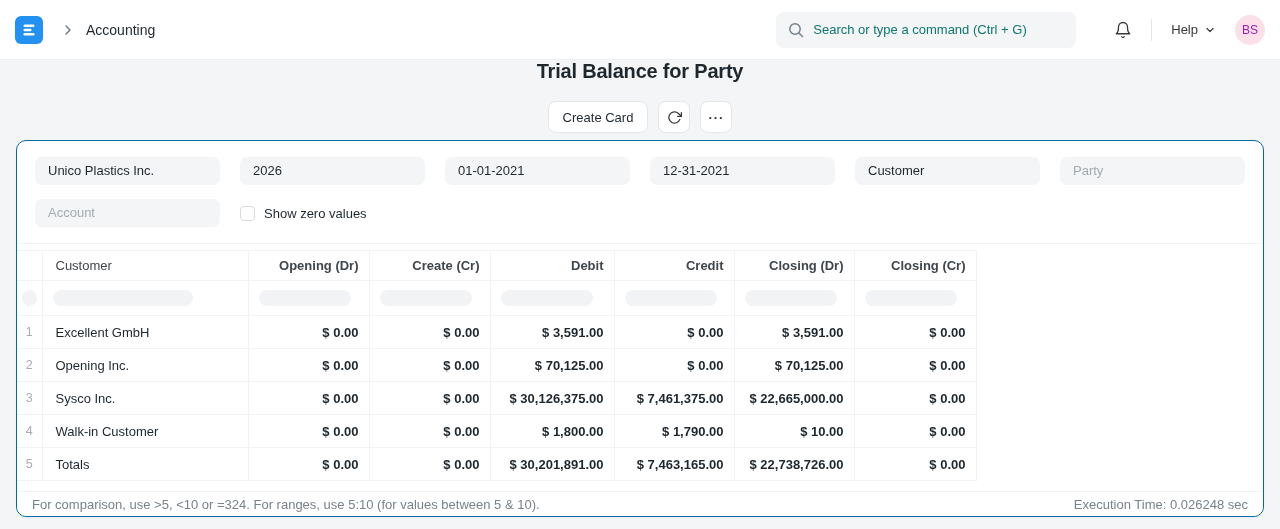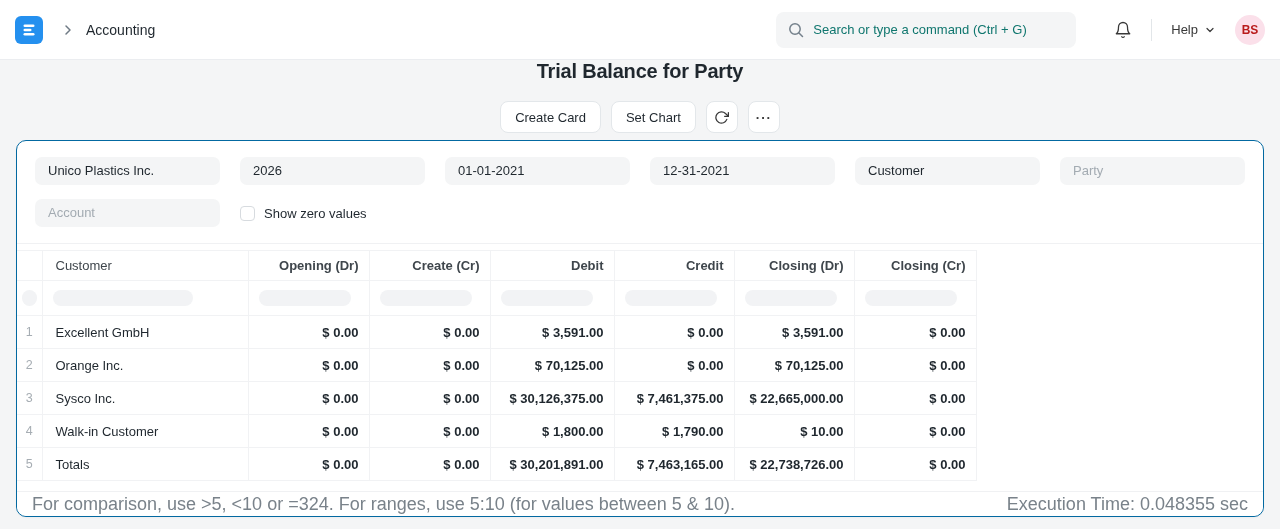--- a/index.html
+++ b/index.html
@@ -27,21 +27,21 @@
   .search {
     width:300px; height:36px; background:#f4f5f6; border-radius:8px;
     display:flex; align-items:center; gap:9px; padding:0 12px;
     color:#0f766e; font-size:13px; cursor:text; flex:none;
   }
   .bellwrap { margin-left:38px; display:flex; cursor:pointer; }
   .nav-divider { width:1px; height:22px; background:#e2e6e9; margin:0 19px; }
   .help { display:flex; align-items:center; gap:6px; font-size:13px; color:#383838; cursor:pointer; }
   .avatar {
     width:30px; height:30px; border-radius:50%; margin-left:19px;
-    background:#fbe0ea; color:#b91c1c; font-size:12px; font-weight:700;
+    background:#fbe0ea; color:#a21caf; font-size:12px; font-weight:400;
     display:flex; align-items:center; justify-content:center; cursor:pointer; flex:none;
   }
 
   
   .page-header {
     height:80px; display:flex; align-items:center; justify-content:space-between;
     padding:0 16px 7px;
     flex-direction:column;
   }
   .page-title { margin:0; font-size:20px; font-weight:700; letter-spacing:-0.2px; color:#1f272e; }
@@ -86,21 +86,21 @@
   .pill { height:16px; border-radius:8px; background:#f2f3f5; }
   .pill.w-name { width:140px; }
   .pill.w-val { width:92px; }
   .pill.w-sm { width:15px; margin:0 auto; }
 
   
   .cardfooter {
     position:absolute; left:0; right:0; bottom:0; height:24px;
     border-top:1px solid #f0f1f3; border-radius:0 0 10px 10px;
     display:flex; align-items:center; justify-content:space-between;
-    padding:12px 15px; font-size:18px; color:#79828a; background:#fff;
+    padding:12px 15px; font-size:13px; color:#79828a; background:#fff;
   }
   .exec { color:#79828a; }
 </style>
 </head>
 <body>
 
 <div class="navbar">
   <div class="logo">
     <svg width="16" height="16" viewBox="0 0 16 16">
       <rect x="2.5" y="2.5" width="11" height="2.6" rx="1.3" fill="#fff"></rect>
@@ -144,21 +144,20 @@
 
   <div class="avatar">
     <span>BS</span>
   </div>
 </div>
 
 <div class="page-header">
   <h1 class="page-title">Trial Balance for Party</h1>
   <div class="actions">
     <button class="btn">Create Card</button>
-    <button class="btn">Set Chart</button>
     <button class="btn iconbtn">
       <svg width="15" height="15" viewBox="0 0 24 24" fill="none" stroke="#383838" stroke-width="2" stroke-linecap="round" stroke-linejoin="round">
         <path d="M23 4v6h-6"></path>
           <path d="M20.49 15a9 9 0 1 1-2.12-9.36L23 10"></path>
       </svg>
     </button>
     <button class="btn iconbtn">
       <span class="dots">···</span>
     </button>
   </div>
@@ -240,21 +239,21 @@
             <td class="left">Excellent GmbH</td>
             <td class="right">$ 0.00</td>
             <td class="right">$ 0.00</td>
             <td class="right">$ 3,591.00</td>
             <td class="right">$ 0.00</td>
             <td class="right">$ 3,591.00</td>
             <td class="right">$ 0.00</td>
           </tr>
           <tr class="">
             <td class="num">2</td>
-            <td class="left">Orange Inc.</td>
+            <td class="left">Opening Inc.</td>
             <td class="right">$ 0.00</td>
             <td class="right">$ 0.00</td>
             <td class="right">$ 70,125.00</td>
             <td class="right">$ 0.00</td>
             <td class="right">$ 70,125.00</td>
             <td class="right">$ 0.00</td>
           </tr>
           <tr class="">
             <td class="num">3</td>
             <td class="left">Sysco Inc.</td>
@@ -284,15 +283,15 @@
             <td class="right">$ 7,463,165.00</td>
             <td class="right">$ 22,738,726.00</td>
             <td class="right">$ 0.00</td>
           </tr>
         </tbody>
     </table>
   </div>
 
   <div class="cardfooter">
     <span>For comparison, use &gt;5, &lt;10 or =324. For ranges, use 5:10 (for values between 5 &amp; 10).</span>
-    <span class="exec">Execution Time: 0.048355 sec</span>
+    <span class="exec">Execution Time: 0.026248 sec</span>
   </div>
 </div>
 
 </body></html>

